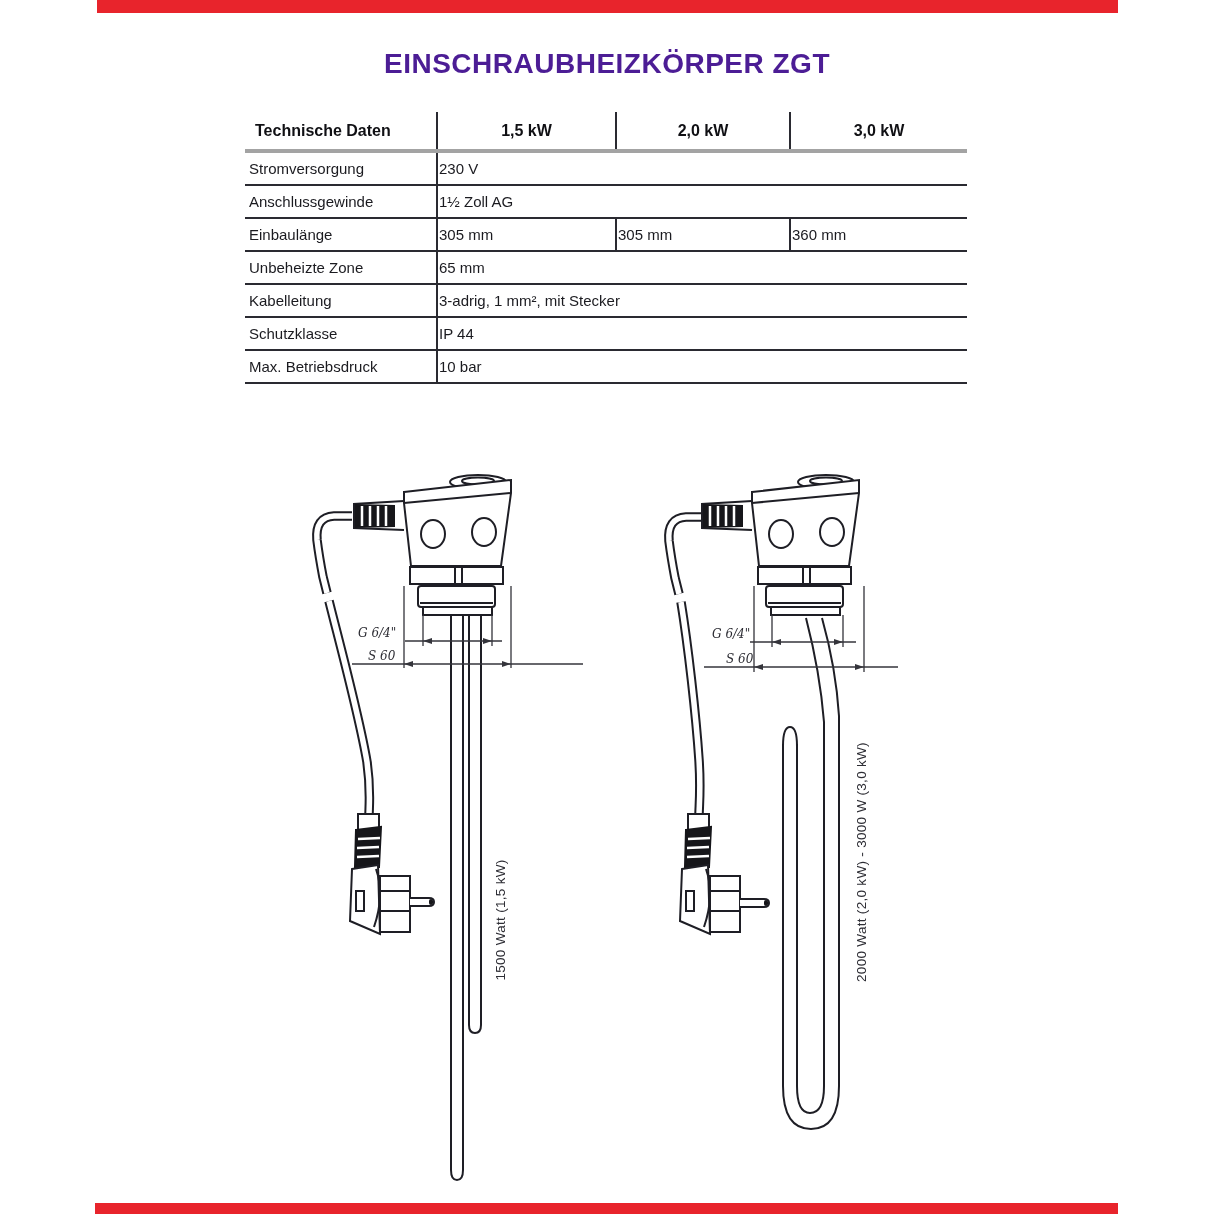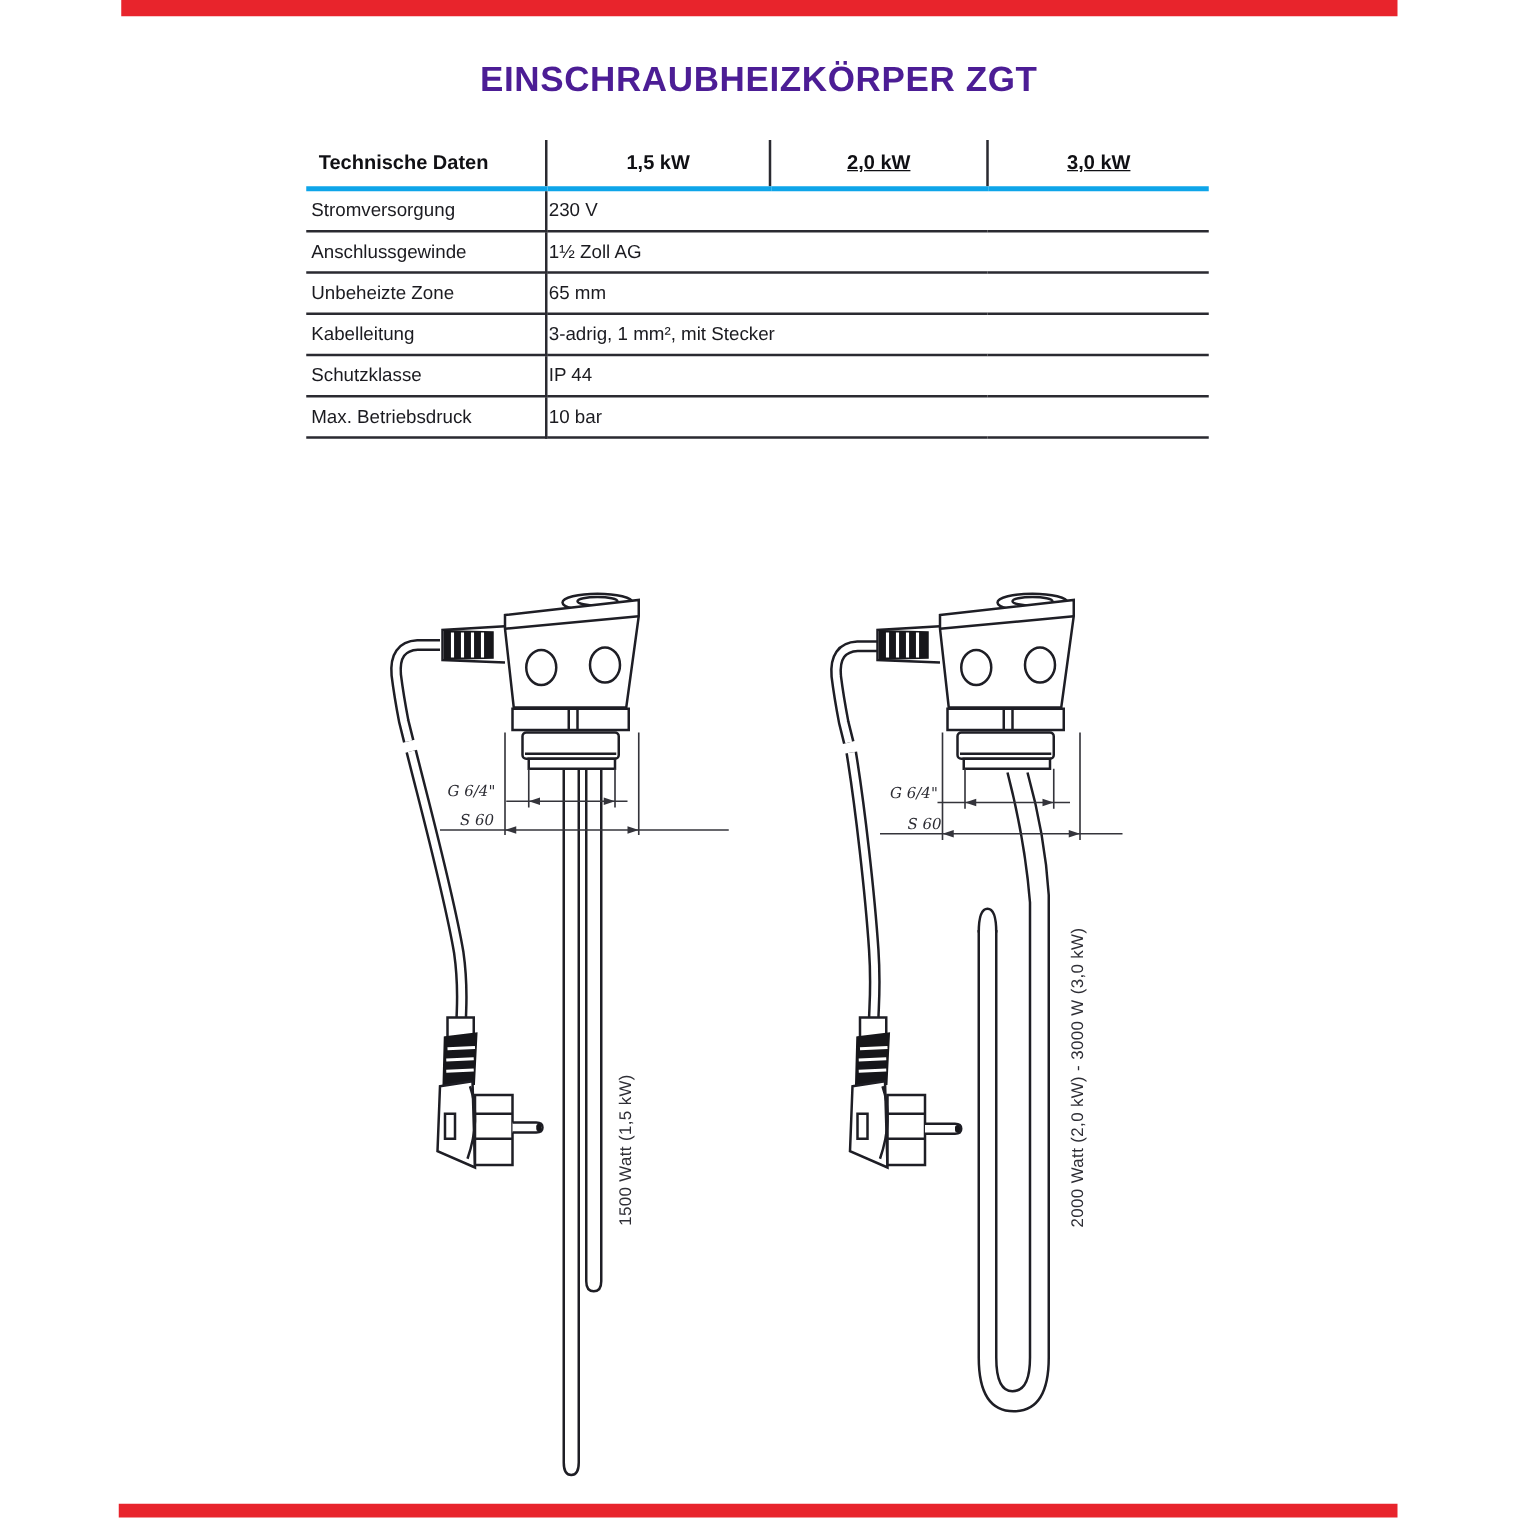--- a/index.html
+++ b/index.html
@@ -13,25 +13,25 @@
   .title{
     position:absolute;left:0;right:0;top:48px;text-align:center;
     font-size:28px;font-weight:700;letter-spacing:.5px;color:#4c1d95;
   }
   .tablewrap{position:absolute;left:245px;top:112px;width:722px;}
   table.tech{border-collapse:collapse;table-layout:fixed;width:722px;font-size:15px;color:#1b1b20;}
   table.tech col.c0{width:192px;} table.tech col.c1{width:179px;}
   table.tech col.c2{width:174px;} table.tech col.c3{width:177px;}
   table.tech th{
     font-size:16px;font-weight:700;height:35px;vertical-align:middle;
-    border-bottom:4px solid #0ea5e9;color:#101014;
+    border-bottom:4px solid #a3a3a3;color:#101014;
   }
   table.tech th.lblh{text-align:left;padding-left:10px;border-right:2px solid #2a2a31;}
   table.tech th.valh{text-align:center;}
-  table.tech th.valh + th.valh{border-left:2px solid #2a2a31;text-decoration:underline;}
+  table.tech th.valh + th.valh{border-left:2px solid #2a2a31;}
   table.tech td{height:29px;vertical-align:middle;border-bottom:2px solid #2a2a31;margin-left:40px;}
   table.tech td.lbl{text-align:left;padding-left:4px;border-right:2px solid #2a2a31;}
   table.tech td.val{}
   table.tech td.val + td.val{border-left:2px solid #2a2a31;}
   svg text{font-family:"Liberation Sans", sans-serif;}
   svg .dimtxt{font-family:"DejaVu Serif", serif;font-style:italic;font-size:12px;fill:#2c2c33;}
   svg .powtxt{font-size:13.5px;fill:#2e2e35;letter-spacing:.3px;}
   .drw{position:absolute;}
   .drw.left{left:290px;top:455px;}
   .drw.right{left:630px;top:455px;}
@@ -61,20 +61,26 @@
       </tr>
     </thead>
     <tbody>
       <tr>
         <td class="lbl">Stromversorgung</td>
         <td class="val" colspan="3">230 V</td>
       </tr>
       <tr>
         <td class="lbl">Anschlussgewinde</td>
         <td class="val" colspan="3">1½ Zoll AG</td>
+      </tr>
+      <tr>
+        <td class="lbl">Einbaulänge</td>
+        <td class="val">305 mm</td>
+        <td class="val">305 mm</td>
+        <td class="val">360 mm</td>
       </tr>
       <tr>
         <td class="lbl">Unbeheizte Zone</td>
         <td class="val" colspan="3">65 mm</td>
       </tr>
       <tr>
         <td class="lbl">Kabelleitung</td>
         <td class="val" colspan="3">3-adrig, 1 mm², mit Stecker</td>
       </tr>
       <tr>

